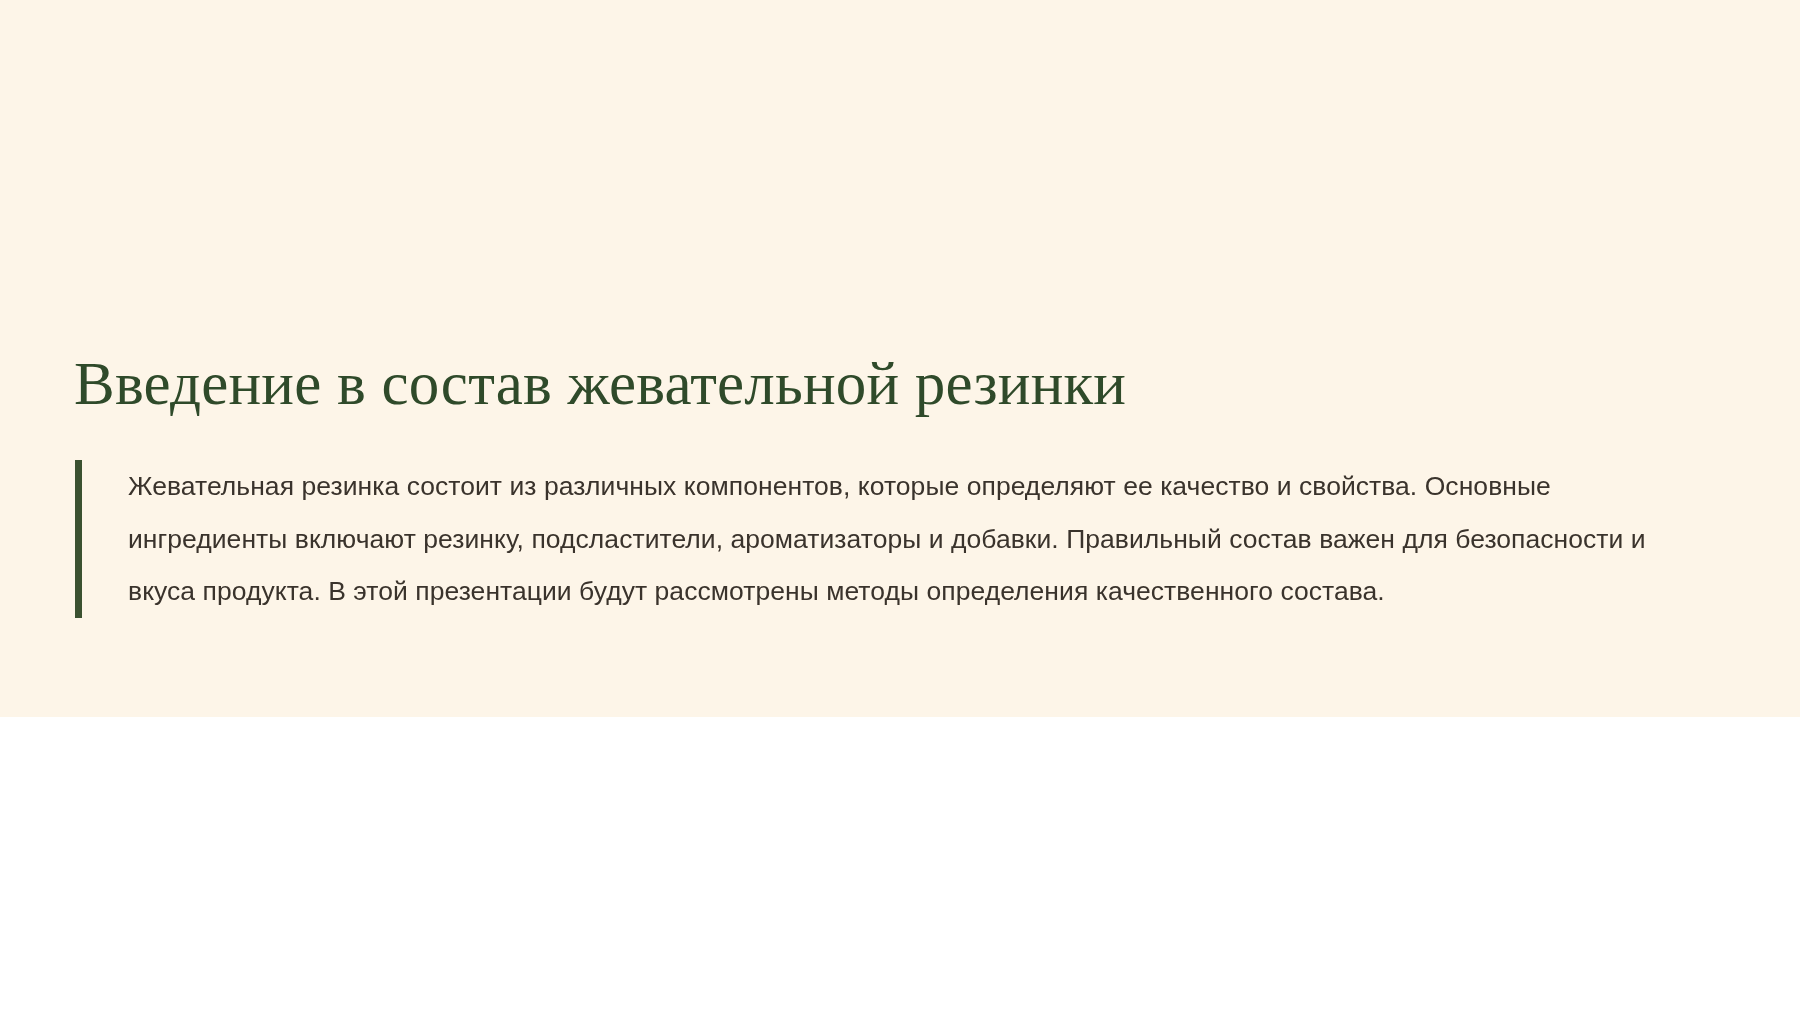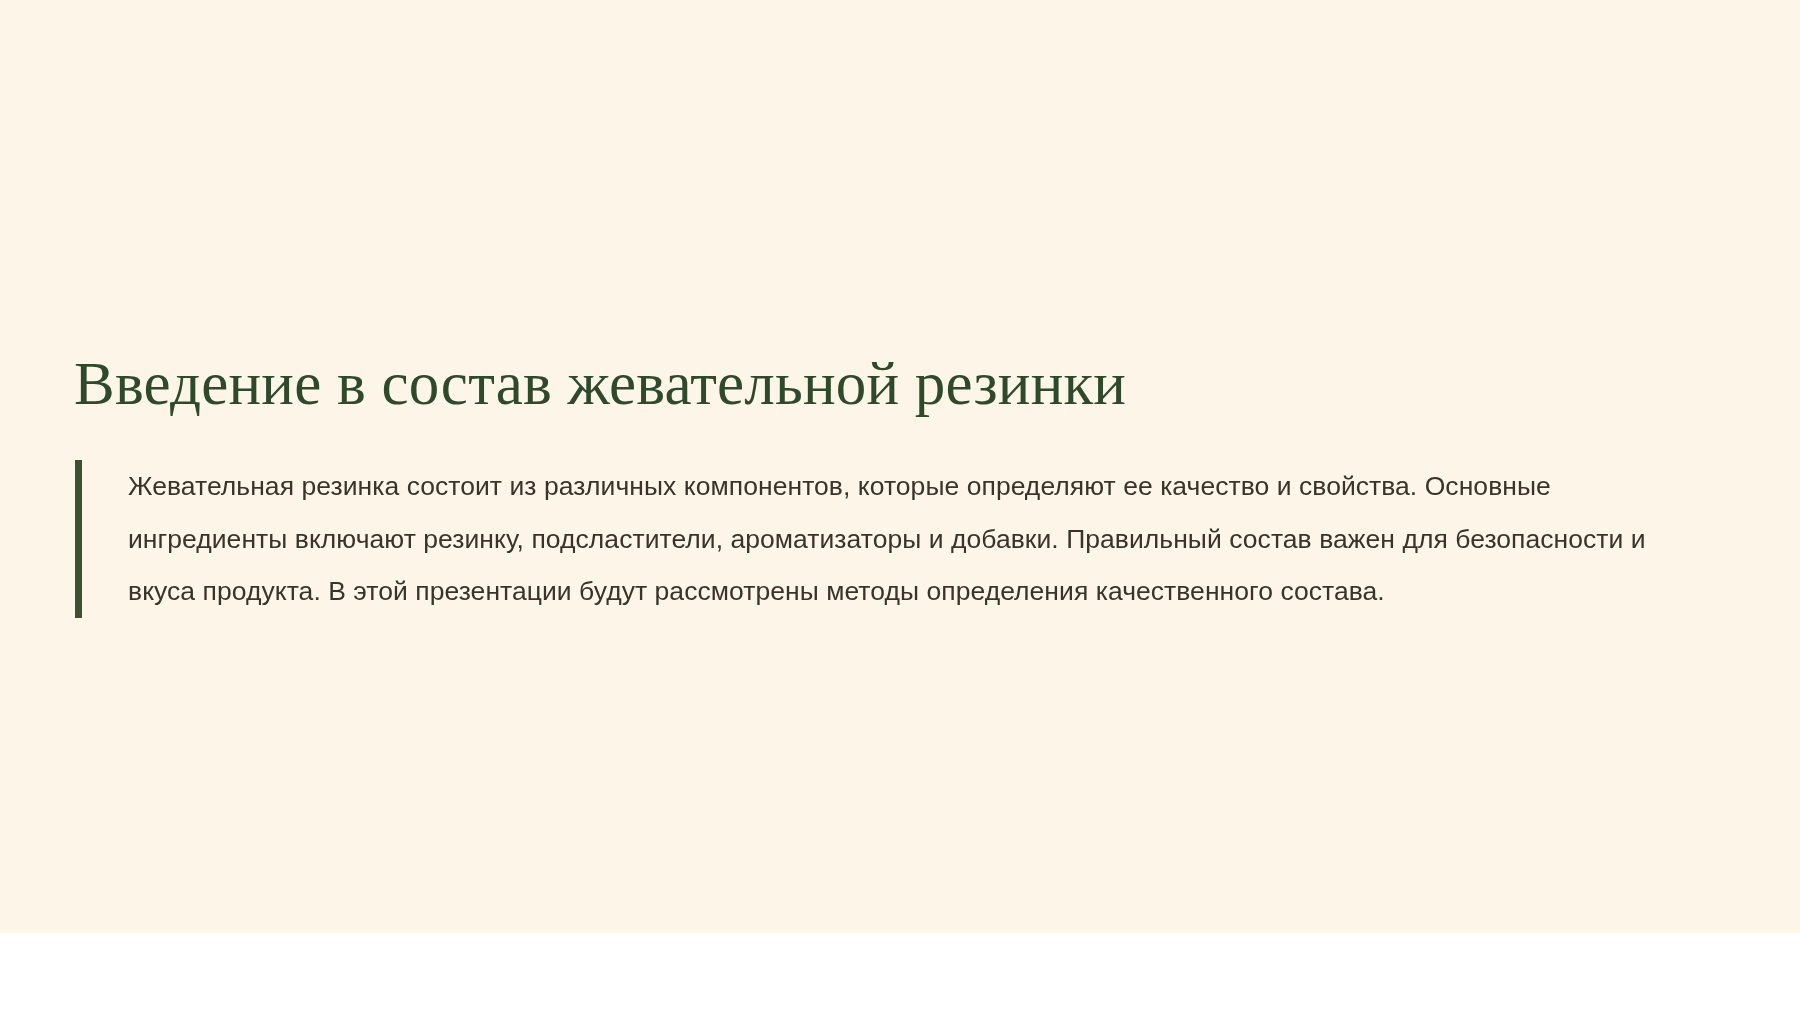--- a/index.html
+++ b/index.html
@@ -11,21 +11,21 @@
   body {
     width: 1800px;
     height: 1013px;
     overflow: hidden;
     font-family: "Liberation Sans", sans-serif;
   }
 
   #slide {
     position: relative;
     width: 1800px;
-    height: 933px;
+    height: 717px;
     background: #FDF5E8;
     box-sizing: border-box;
   }
 
   
   #slide-title {
     position: absolute;
     left: 74px;
     top: 348px;
     width: 1600px;

